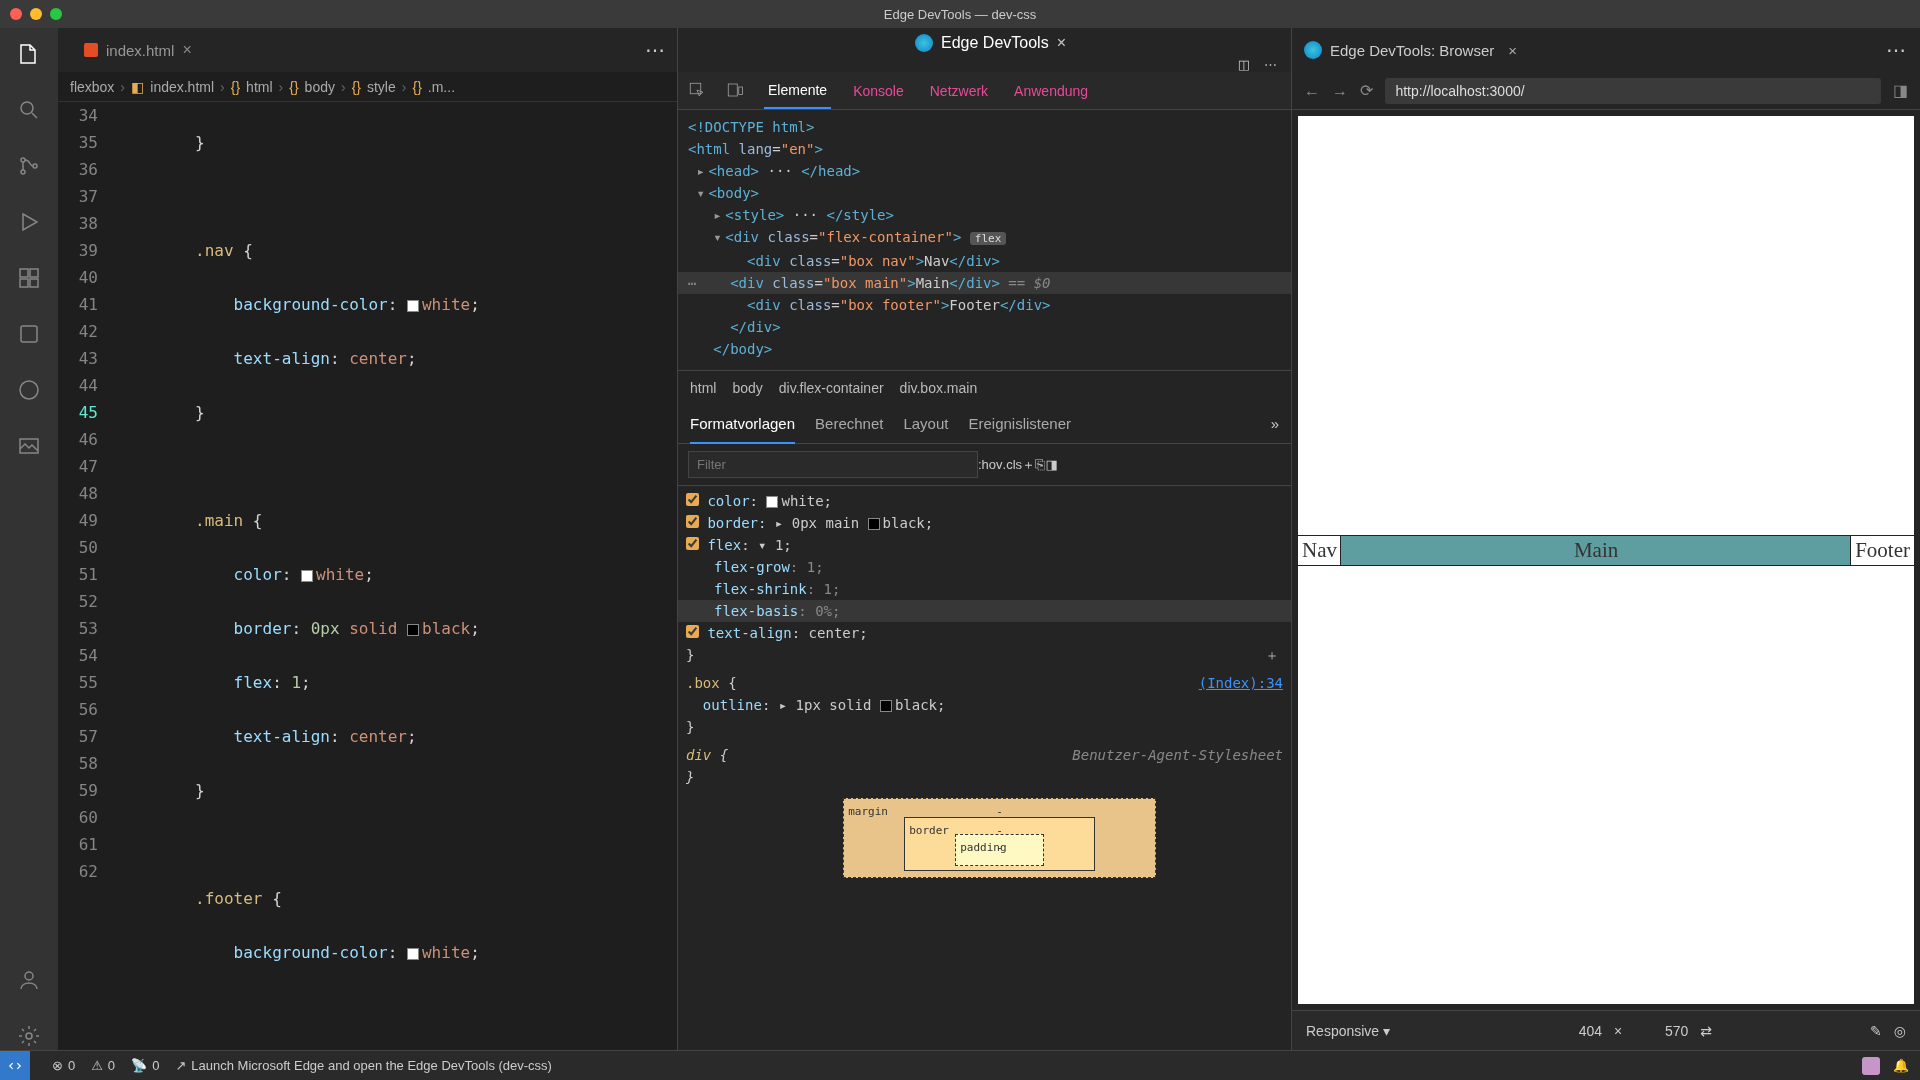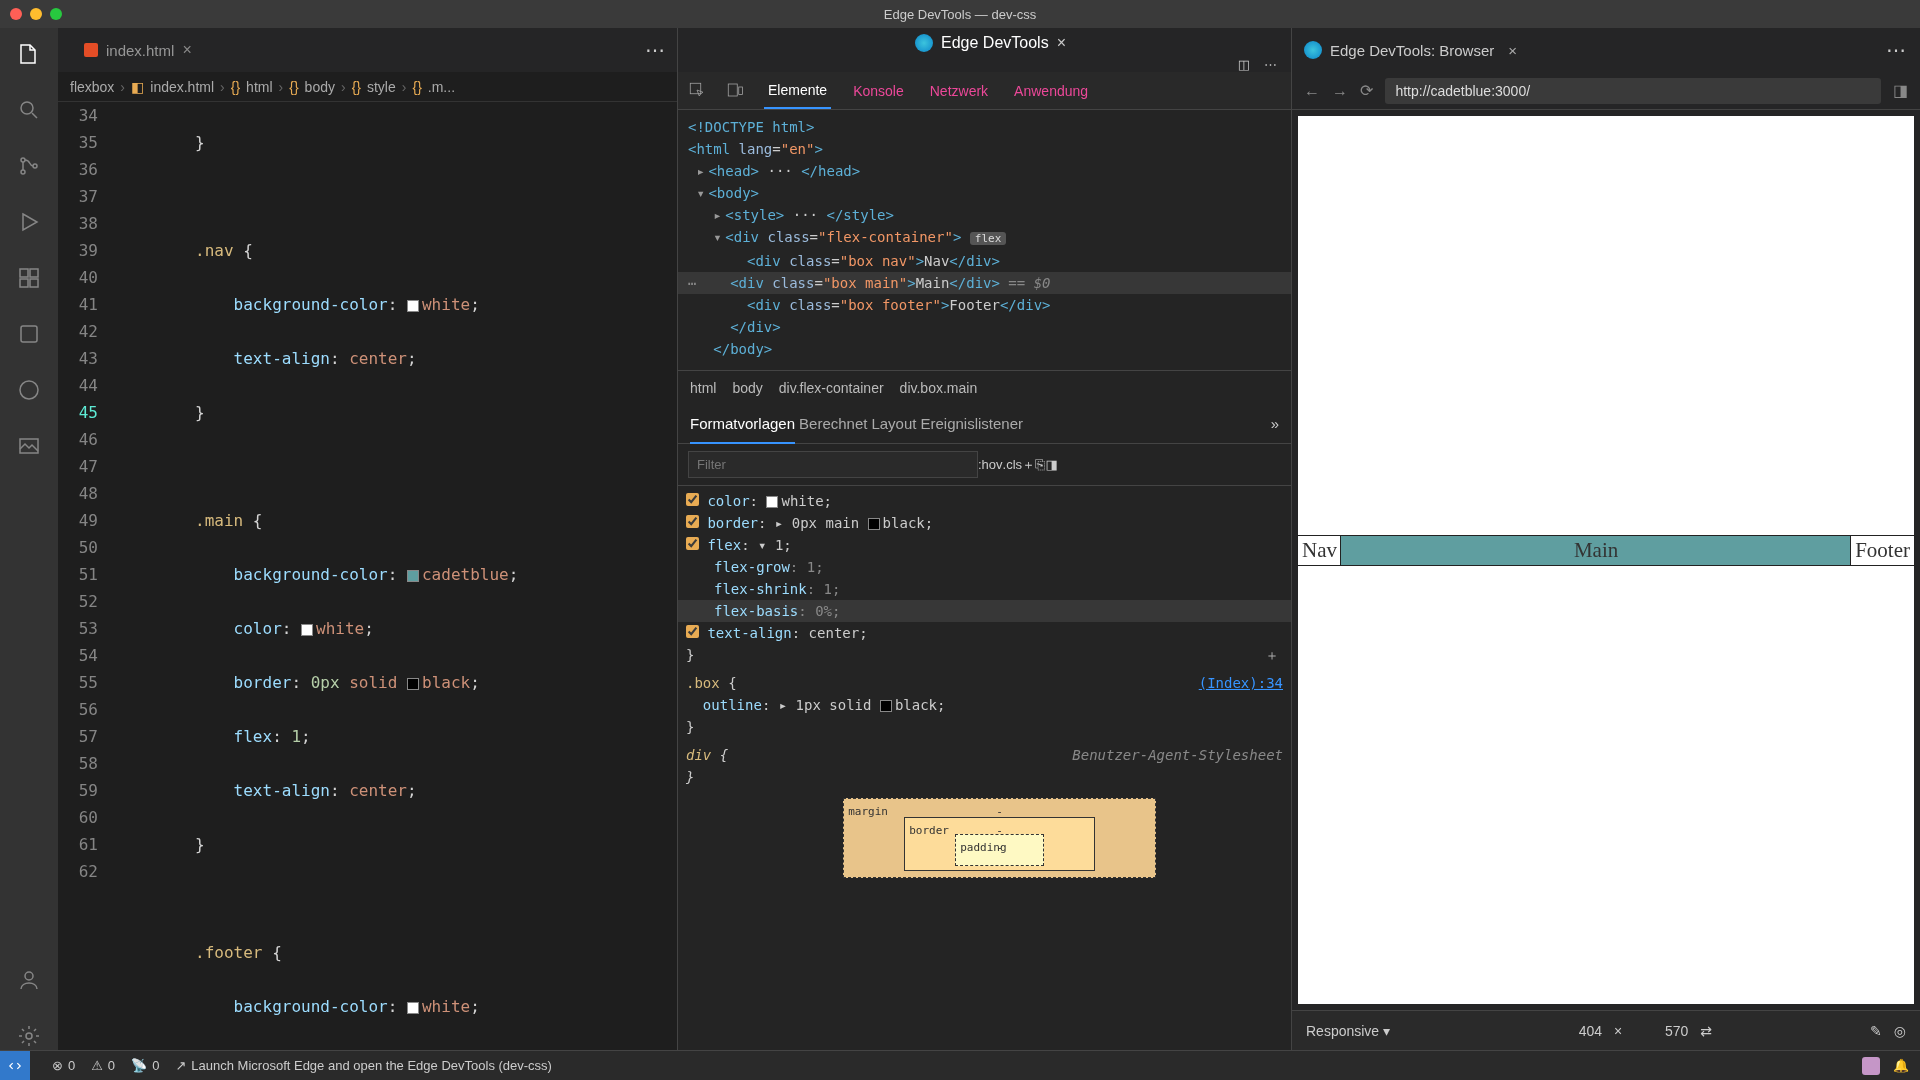--- a/index.html
+++ b/index.html
@@ -72,21 +72,21 @@
 .dom-tree { font-family: "Menlo","Consolas",monospace; font-size: 14px; line-height: 22px; padding: 6px 10px; background: #242424; height: 260px; overflow: hidden; position: relative; }
 .dom-tree .t { color: #5db0d7; }
 .dom-tree .a { color: #9bbbdc; }
 .dom-tree .v { color: #f29766; }
 .dom-tree .tx { color: #ccc; }
 .dom-tree .ar { color: #999; margin-right: 2px; display: inline-block; width: 10px; }
 .dom-tree .hl-line { background: #373737; display: block; margin: 0 -10px; padding: 0 10px; }
 .dom-tree .badge { background: #555; border-radius: 3px; padding: 0 5px; font-size: 11px; color: #ddd; }
 .dom-tree .eq0 { color: #888; font-style: italic; }
 .dom-crumb { height: 34px; border-top: 1px solid #444; display: flex; align-items: center; padding: 0 12px; gap: 16px; font-size: 14px; color: #bbb; }
-.styles-tabs { height: 40px; display: flex; align-items: center; border-bottom: 1px solid #444; padding: 0 12px; gap: 4px; font-size: 15px; }
+.styles-tabs { height: 40px; display: flex; align-items: center; border-bottom: 1px solid #444; padding: 0 12px; gap: 20px; font-size: 15px; }
 .styles-tabs .st-tab { color: #aaa; }
 .styles-tabs .st-tab.active { color: #fff; border-bottom: 2px solid #3794ff; padding-bottom: 10px; margin-bottom: -11px; }
 .styles-filter { height: 42px; display: flex; align-items: center; padding: 0 10px; gap: 0; border-bottom: 1px solid #444; }
 .styles-filter input { flex: 1; background: #2a2a2a; border: 1px solid #444; color: #aaa; padding: 5px 8px; font-size: 13px; max-width: 290px; }
 .styles-filter .sf-btn { color: #ccc; font-size: 13px; }
 .styles-body { flex: 1; font-family: "Menlo","Consolas",monospace; font-size: 14px; line-height: 22px; padding: 4px 8px; overflow: hidden; }
 .styles-body .chk { accent-color: #e8ab53; }
 .styles-body .p { color: #9cdcfe; }
 .styles-body .vv { color: #ccc; }
 .styles-body .sub { padding-left: 28px; color: #888; }
@@ -264,21 +264,20 @@
       </div>
       <div class="code">
 <div><span>        }</span></div>
 <div><span></span>&nbsp;</div>
 <div><span>        </span><span class="sel">.nav</span><span> {</span></div>
 <div><span>            </span><span class="prop">background-color</span><span>: </span><span class="swatch" style="background:#fff"></span><span class="val">white</span><span>;</span></div>
 <div><span>            </span><span class="prop">text-align</span><span>: </span><span class="val">center</span><span>;</span></div>
 <div><span>        }</span></div>
 <div><span></span>&nbsp;</div>
 <div><span>        </span><span class="sel">.main</span><span> {</span></div>
-<div><span>            </span><span class="prop">background-color</span><span>: </span><span class="swatch" style="background:#5f9ea0"></span><span class="val">cadetblue</span><span>;</span></div>
 <div><span>            </span><span class="prop">color</span><span>: </span><span class="swatch" style="background:#fff"></span><span class="val">white</span><span>;</span></div>
 <div><span>            </span><span class="prop">border</span><span>: </span><span class="num">0px</span><span class="val"> solid </span><span class="swatch" style="background:#000"></span><span class="val">black</span><span>;</span></div>
 <div><span>            </span><span class="prop">flex</span><span>: </span><span class="num">1</span><span>;</span></div>
 <div><span>            </span><span class="prop">text-align</span><span>: </span><span class="val">center</span><span>;</span></div>
 <div><span>        }</span></div>
 <div><span></span>&nbsp;</div>
 <div><span>        </span><span class="sel">.footer</span><span> {</span></div>
 <div><span>            </span><span class="prop">background-color</span><span>: </span><span class="swatch" style="background:#fff"></span><span class="val">white</span><span>;</span></div>
 <div></div>
 
@@ -392,21 +391,21 @@
         <span class="edge-icon"></span>
         <span>Edge DevTools: Browser</span>
         <span class="close">×</span>
       </div>
       <div class="br-tab-actions">⋯</div>
     </div>
     <div class="br-addr">
       <span class="nav-icon">←</span>
       <span class="nav-icon">→</span>
       <span class="nav-icon">⟳</span>
-      <div class="url">http://cadetblue:3000/</div>
+      <div class="url">http://localhost:3000/</div>
       <span class="nav-icon">◨</span>
     </div>
     <div class="br-viewport">
       <div class="flex-demo">
         <div class="nav">Nav</div>
         <div class="main">Main</div>
         <div class="footer">Footer</div>
       </div>
     </div>
     <div class="br-status">

